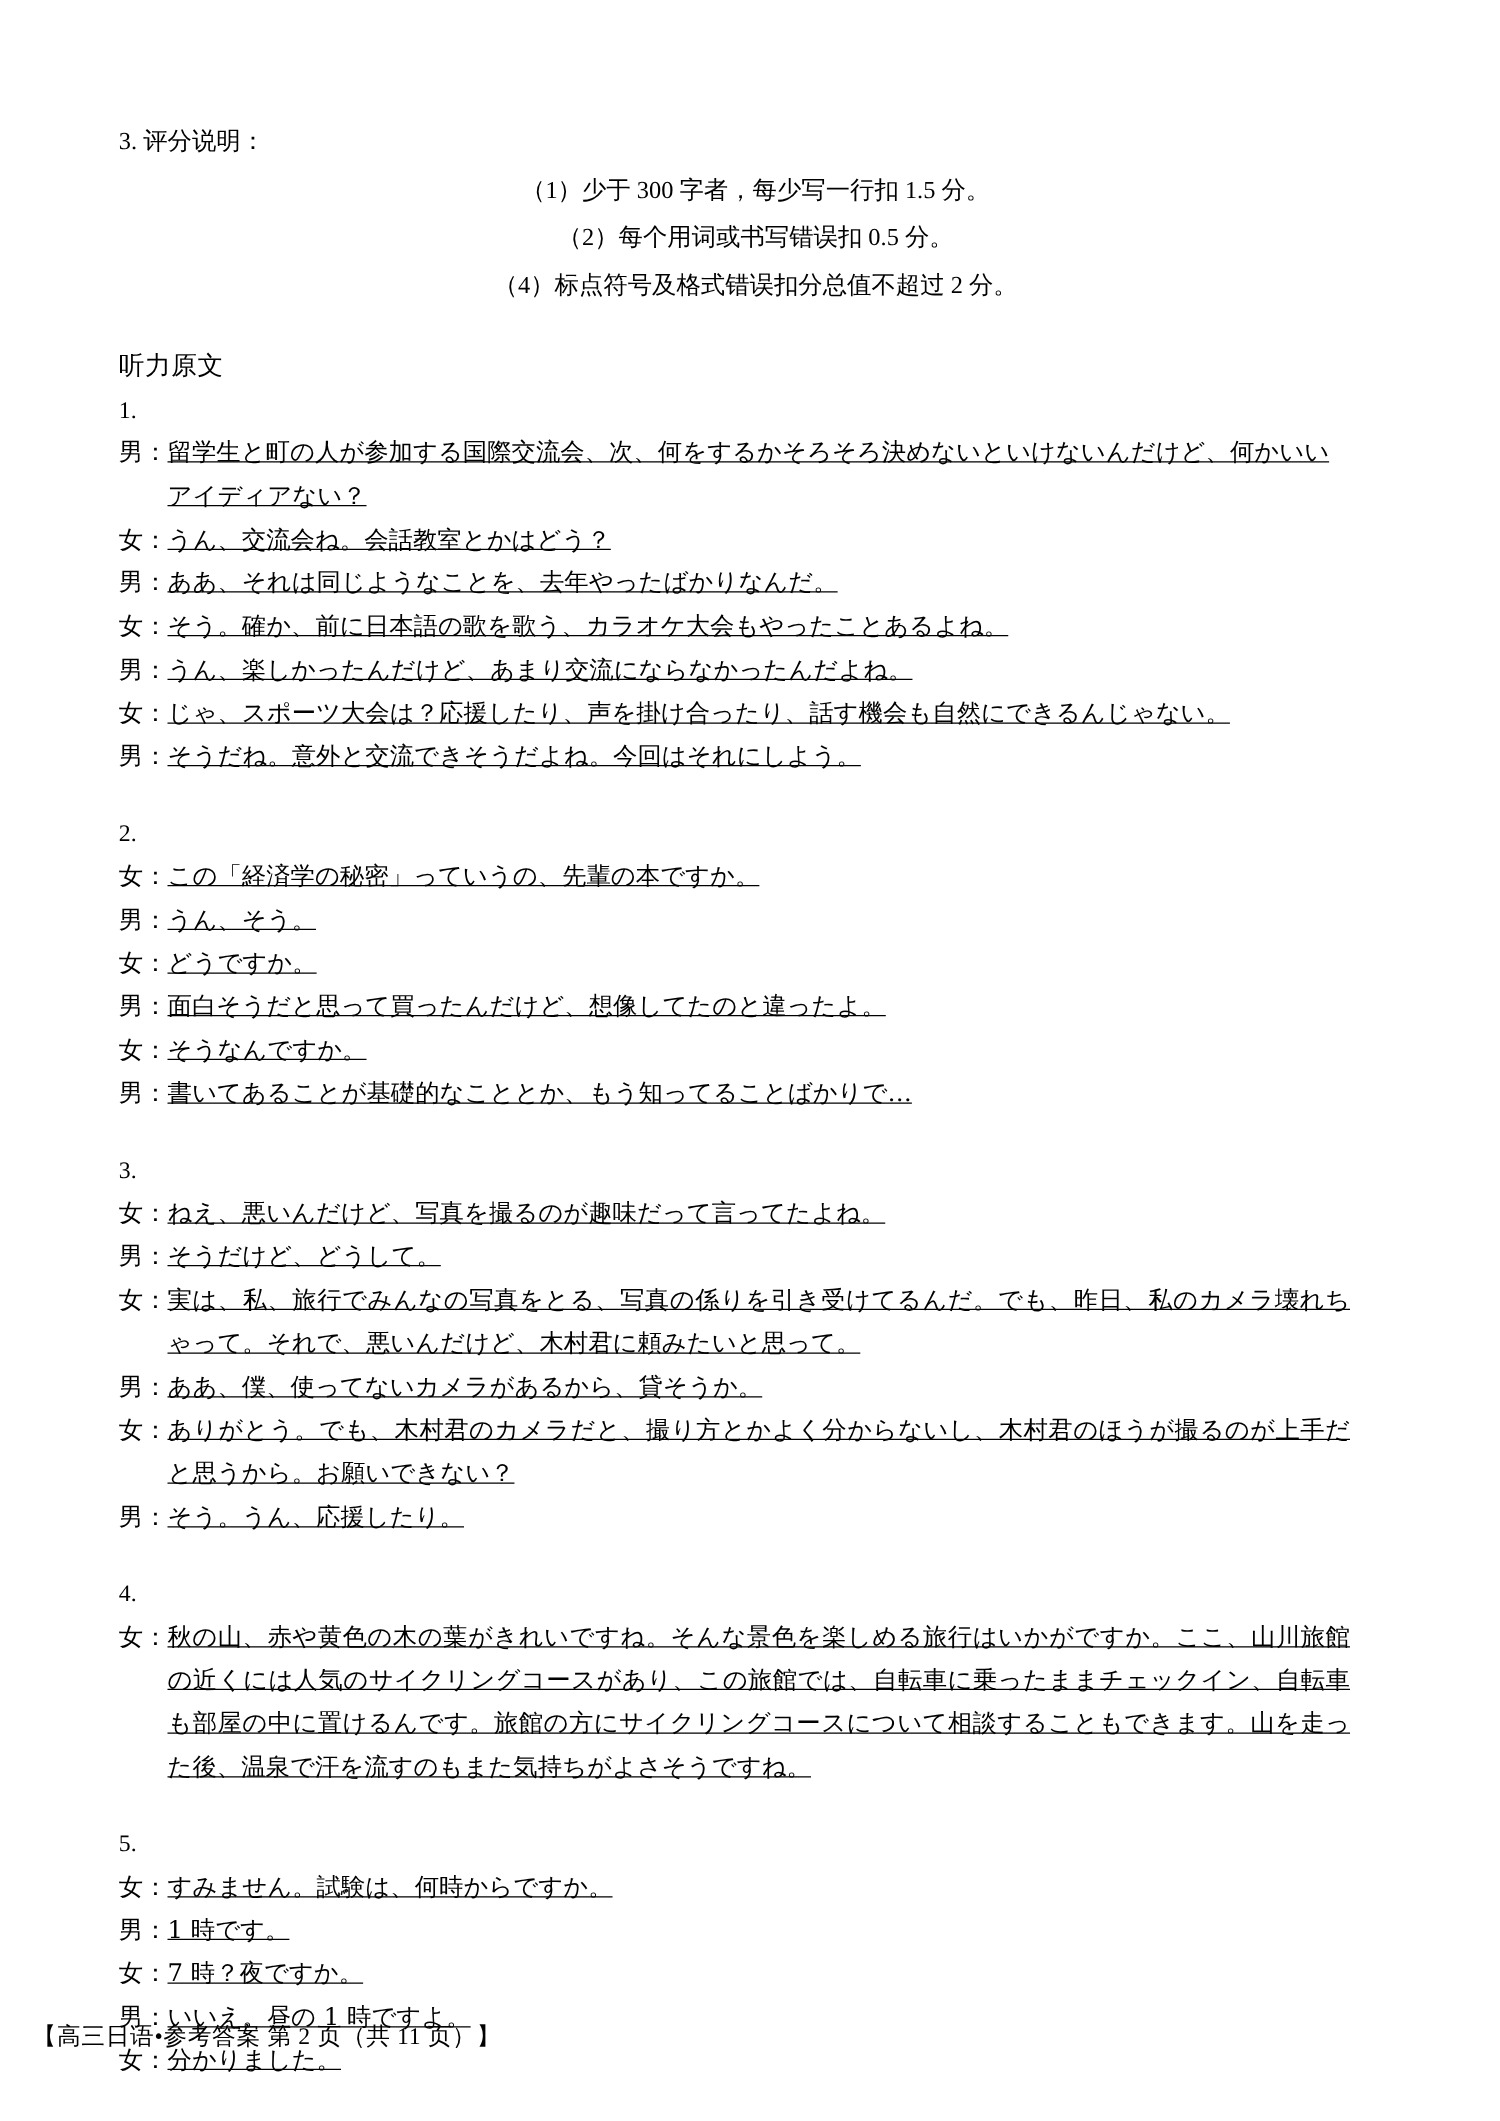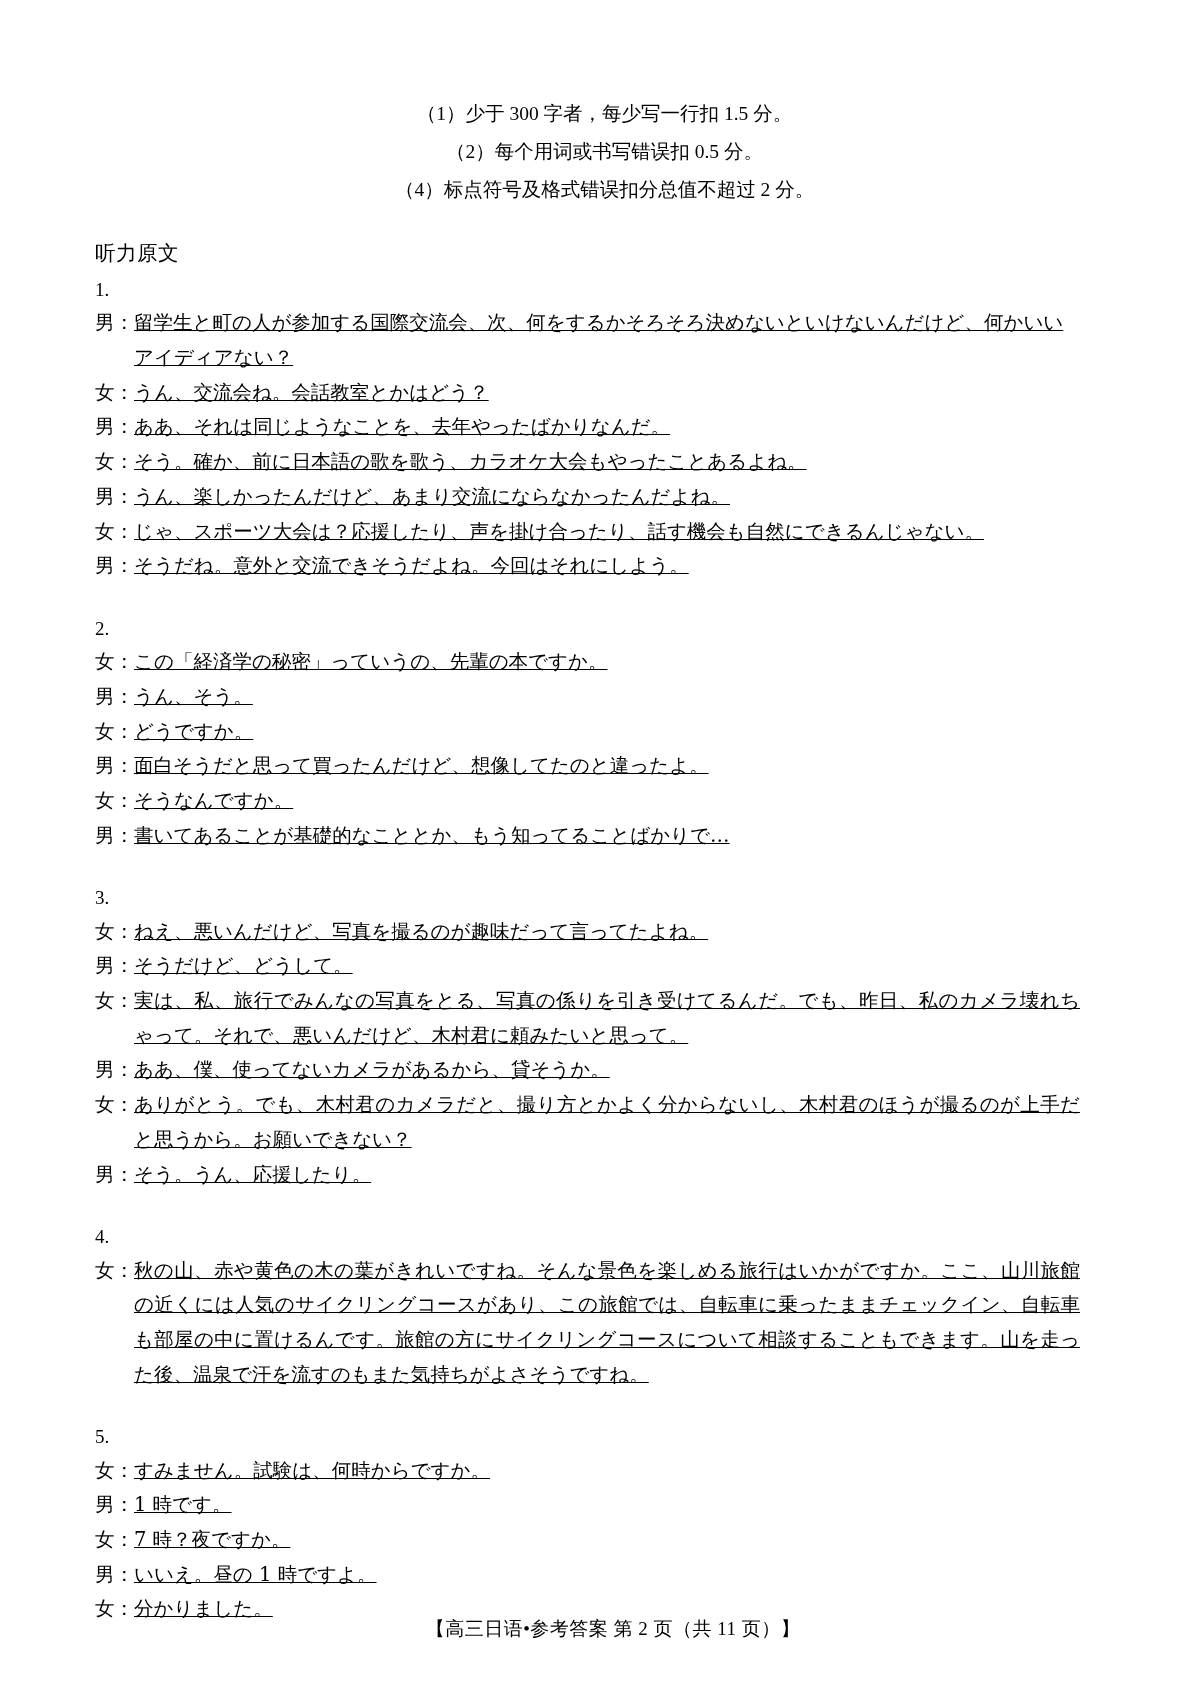--- a/index.html
+++ b/index.html
@@ -80,35 +80,35 @@
   }
   .para .utt {
     text-align: justify;
     text-justify: inter-ideograph;
   }
   .footer {
     position: absolute;
     left: 0;
     right: 0;
     bottom: 55px;
-    text-align: center;
     font-size: 19px;
     letter-spacing: 0.5px;
     margin-left: 26px;
   }
   .jp {
     font-family: "DejaVu Serif", "Liberation Serif", serif;
   }
 </style>
 </head>
 <body>
 
 <div class="page">
 
   <div>
+    <div class="sec-title">3. 评分说明：</div>
     <ul class="indent-list">
       <li>（1）少于 300 字者，每少写一行扣 1.5 分。</li>
       <li>（2）每个用词或书写错误扣 0.5 分。</li>
       <li>（4）标点符号及格式错误扣分总值不超过 2 分。</li>
     </ul>
   </div>
 
   <div class="heading-bold">听力原文</div>
 
   <div class="block gap">

